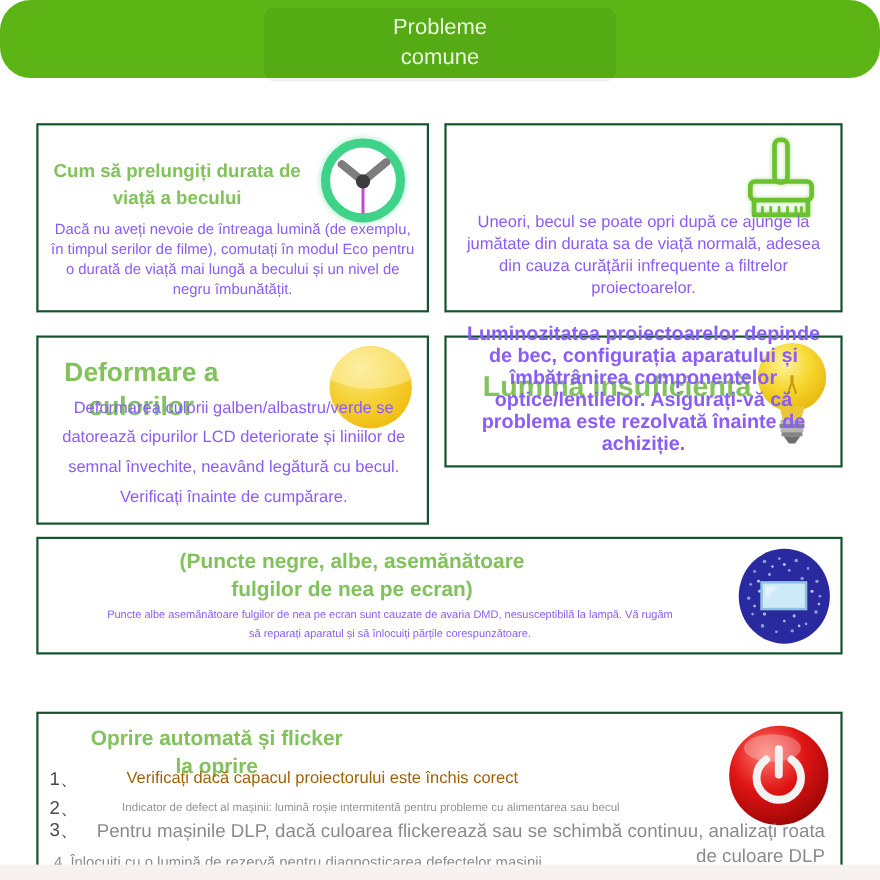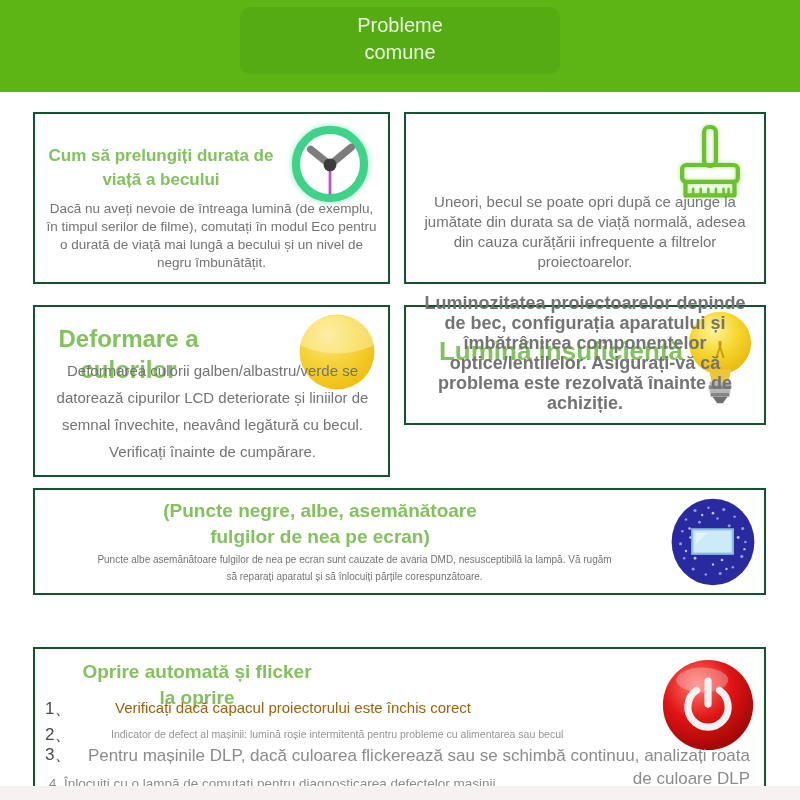--- a/index.html
+++ b/index.html
@@ -2,40 +2,41 @@
 <html><head>
 <meta charset="utf-8">
 <style>
   html,body{margin:0;padding:0;}
   body{
     width:800px;height:800px;position:relative;overflow:hidden;
     background:#ffffff;
     font-family:"Liberation Sans","DejaVu Sans",sans-serif;
   }
   .banner{
-    position:absolute;left:0;top:0;width:800px;height:92px;
+    position:absolute;left:0;top:0;width:800px;height:71px;
     background:#5cb515;
+    border-radius:28px;
   }
   .banner-pill{
     position:absolute;left:240px;top:7px;width:320px;height:67px;
     background:rgba(0,40,0,0.07);border-radius:10px;
   }
   .banner-text{
     position:absolute;left:0;top:12px;width:800px;text-align:center;
     color:#ecf7e2;font-size:20px;line-height:27px;font-weight:400;
   }
   .card{
     position:absolute;background:#ffffff;border:2px solid #14532d;
     box-sizing:border-box;
   }
   .card-title{
     position:absolute;color:#82c25c;font-weight:bold;text-align:center;
   }
   .card-body{
-    position:absolute;color:#737373;text-align:center;
+    position:absolute;color:#8b5cf6;text-align:center;
   }
   .icon-box{position:absolute;}
   .icon-box svg{display:block;width:100%;height:100%;}
   #card1{left:33px;top:112px;width:357px;height:172px;}
   #card1 .card-title{left:12px;top:30px;width:228px;font-size:17px;line-height:24px;}
   #card1 .icon-box{right:12px;top:4px;width:92px;height:92px;filter:drop-shadow(0 0 3px rgba(62,212,137,.55));}
   #card1 .card-body{left:10px;right:10px;bottom:10px;font-size:13.5px;line-height:18px;}
   #card2{left:404px;top:112px;width:362px;height:172px;}
   #card2 .card-title{left:35px;top:20px;width:250px;font-size:19px;line-height:26px;}
   #card2 .icon-box{right:16px;top:6px;width:76px;height:90px;filter:drop-shadow(0 0 2px rgba(108,194,46,.5));}
@@ -215,17 +216,17 @@
   </div>
   <div class="list-row" id="row2">
     <span class="list-num">2、</span>
     <span class="list-text">Indicator de defect al mașinii: lumină roșie intermitentă pentru probleme cu alimentarea sau becul</span>
   </div>
   <div class="list-row" id="row3">
     <span class="list-num">3、</span>
     <span class="list-text">Pentru mașinile DLP, dacă culoarea flickerează sau se schimbă continuu, analizați roata de culoare DLP</span>
   </div>
   <div class="list-row" id="row4">
-    <span class="list-inline"><span class="num-inline">4.</span> <span>Înlocuiți cu o lampă de comutați pentru diagnosticarea defectelor mașinii</span></span>
+    <span class="list-inline"><span class="num-inline">4.</span> <span>Înlocuiți cu o lumină de rezervă pentru diagnosticarea defectelor mașinii</span></span>
   </div>
 </section>
 
 <div class="footer-strip"></div>
 
 </body></html>

